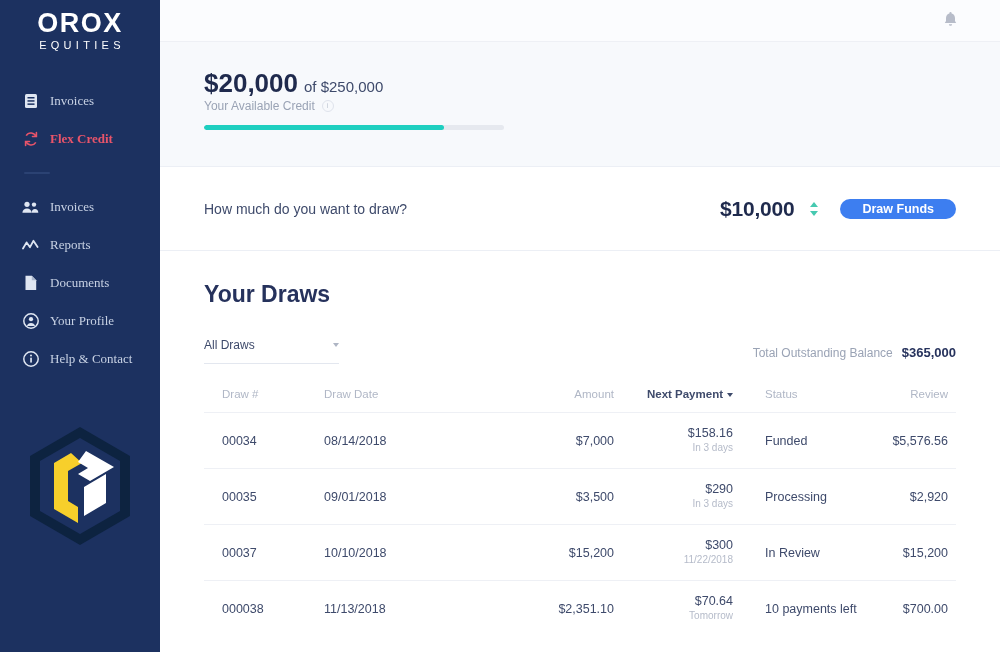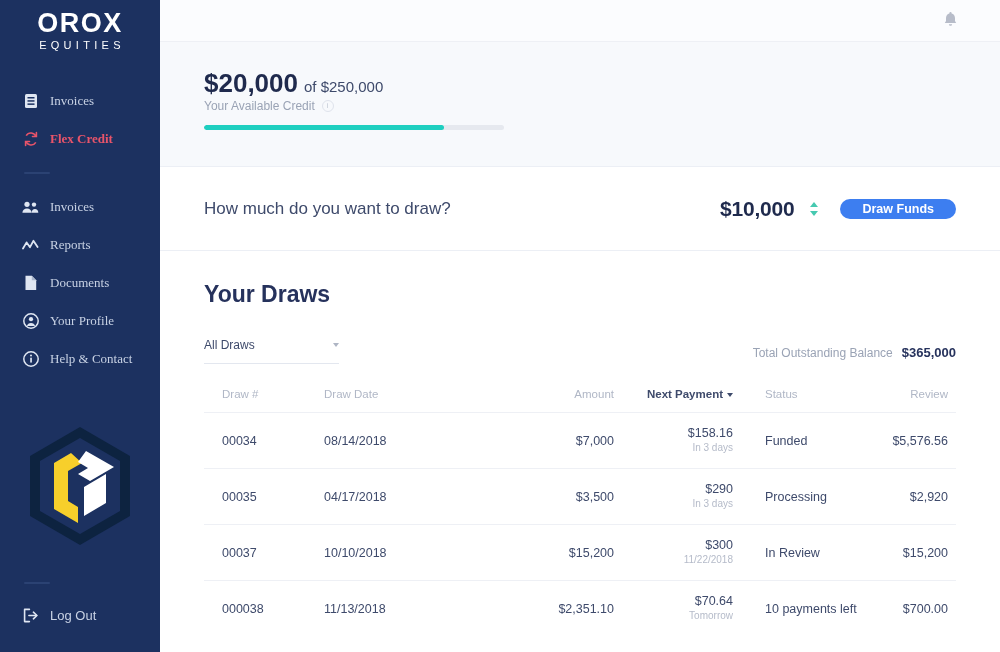--- a/index.html
+++ b/index.html
@@ -109,21 +109,21 @@
     background: #e6e9ef; border-radius: 3px; overflow: hidden;
   }
   .bar-fill { height: 5px; background: #1ecfc0; border-radius: 3px; }
 
   .draw-row {
     height: 84px;
     border-bottom: 1px solid #eceff5;
     display: flex; align-items: center;
     padding: 0 44px 0 44px;
   }
-  .draw-q { font-size: 17px; color: #3e4a6b; flex: 1; }
+  .draw-q { font-size: 14px; color: #3e4a6b; flex: 1; }
   .draw-amount-wrap {
     display: flex; align-items: center;
     margin-right: 22px;
   }
   .draw-amount {
     font-size: 21px; font-weight: bold; color: #1f2a4d;
     letter-spacing: -0.2px;
   }
   .stepper {
     display: flex; flex-direction: column; justify-content: center;
@@ -291,33 +291,20 @@
     <div class="logo-mark">
       <svg width="108" height="122" viewBox="0 0 108 122">
         <polygon points="54,2 104,31 104,91 54,120 4,91 4,31" fill="#0d2340"></polygon>
         <polygon points="54,13 94,36 94,86 54,109 14,86 14,36" fill="#1c3160"></polygon>
         <path d="M45 28 L28 38 L28 84 L52 98 L52 82 L42 76 L42 46 L56 38 Z" fill="#f7cf2b"></path>
         <path d="M60 26 L88 42 L64 56 L52 49 L62 43 L52 37 Z" fill="#ffffff"></path>
         <path d="M58 62 L80 49 L80 78 L58 91 Z" fill="#ffffff"></path>
       </svg>
     </div>
 
-    <div class="logout-wrap">
-      <div class="logout-sep"></div>
-      <div class="nav-item">
-        <span class="ico">
-          <svg width="16" height="15" viewBox="0 0 16 15" fill="none" stroke="#dfe6f2" stroke-width="1.6" stroke-linecap="round" stroke-linejoin="round">
-              <path d="M6.4 1.4H1.6v12.2h4.8"></path>
-              <path d="M10.4 4.2 13.9 7.5l-3.5 3.3"></path>
-              <path d="M13.6 7.5H5.9"></path>
-            </svg>
-        </span>
-        <span>Log Out</span>
-      </div>
-    </div>
   </aside>
 
   <main class="main">
 
     <div class="topbar">
       <span>
         <svg width="15" height="16" viewBox="0 0 15 16" fill="#b7bcc9">
             <path d="M7.5 0.9a1.1 1.1 0 0 1 1.1 1.1v0.5c2 .5 3.4 2.3 3.4 4.5v3l1.2 1.9H1.8L3 10v-3c0-2.2 1.4-4 3.4-4.5V2a1.1 1.1 0 0 1 1.1-1.1z"></path>
             <path d="M5.9 13.2h3.2a1.6 1.6 0 0 1-3.2 0z"></path>
           </svg>
@@ -381,21 +368,21 @@
               <td class="col-amt">$7,000</td>
               <td class="col-next">
                 <div class="np-main">$158.16</div>
                 <div class="np-sub">In 3 days</div>
               </td>
               <td class="col-stat">Funded</td>
               <td class="col-bal">$5,576.56</td>
             </tr>
             <tr>
               <td class="col-num">00035</td>
-              <td class="col-date">04/17/2018</td>
+              <td class="col-date">09/01/2018</td>
               <td class="col-amt">$3,500</td>
               <td class="col-next">
                 <div class="np-main">$290</div>
                 <div class="np-sub">In 3 days</div>
               </td>
               <td class="col-stat">Processing</td>
               <td class="col-bal">$2,920</td>
             </tr>
             <tr>
               <td class="col-num">00037</td>

